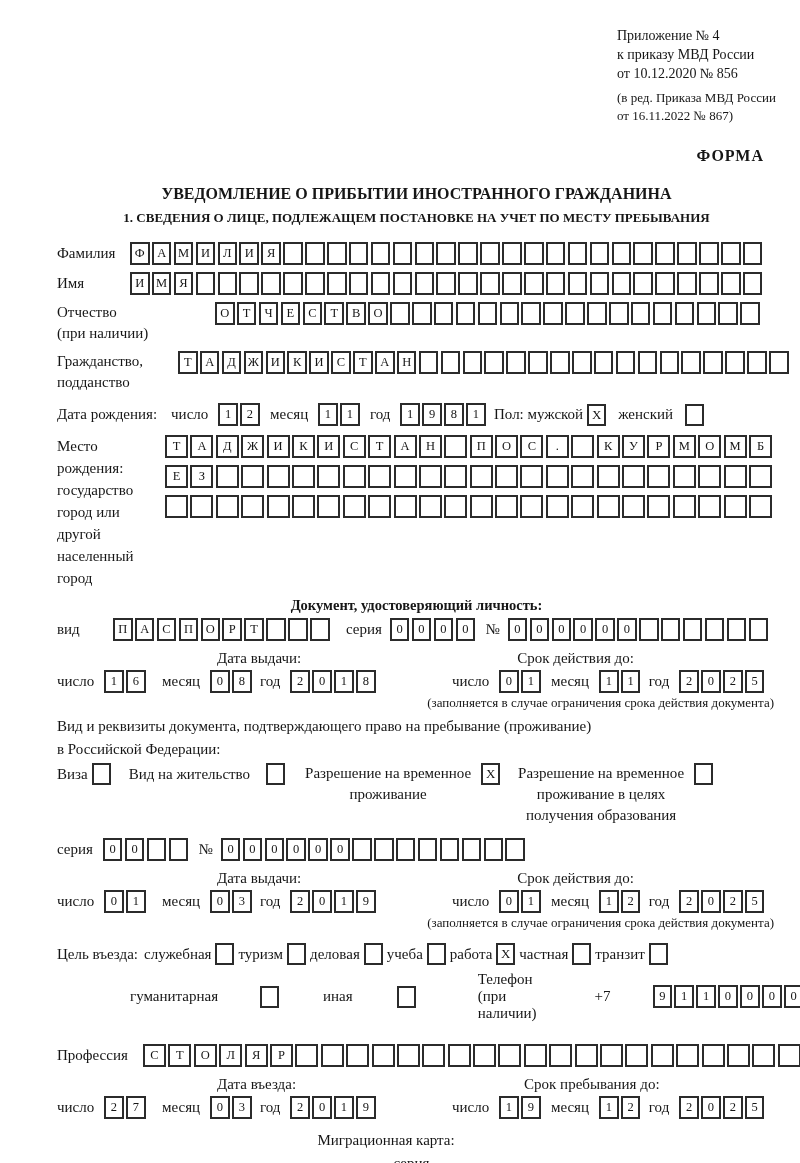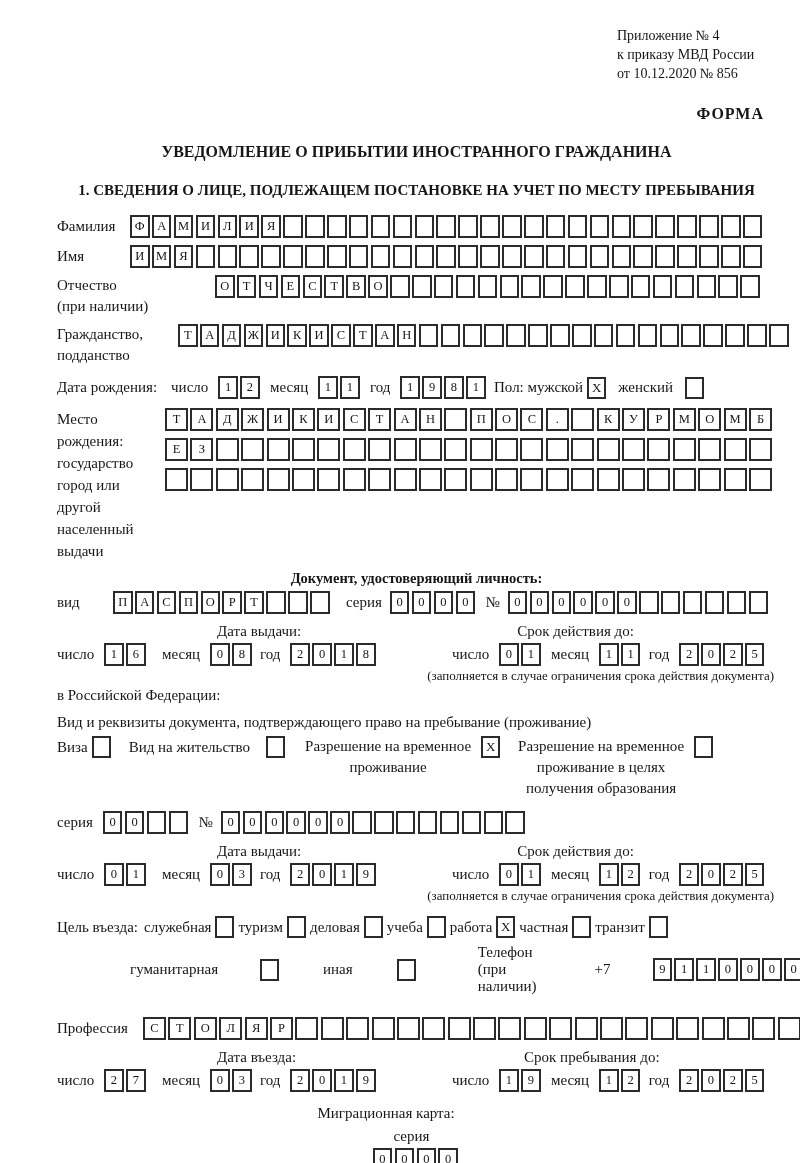--- a/index.html
+++ b/index.html
@@ -5,21 +5,21 @@
   html,body{margin:0;padding:0;background:#fff;}
   body{width:800px;height:1163px;overflow:hidden;color:#161616;
        font-family:"Liberation Serif","DejaVu Serif",serif;}
   .page{box-sizing:border-box;width:800px;height:1163px;padding:26px 24px 8px 57px;}
   .appendix{margin-left:560px;font-size:14px;line-height:19px;}
   .edition{font-size:13px;line-height:18px;margin-top:6px;}
   .forma{text-align:right;padding-right:12px;font-weight:bold;font-size:16px;
          margin-top:22px;letter-spacing:1px;}
   .title{margin-top:16px;text-align:center;font-weight:bold;font-size:16px;line-height:25px;}
   .blank{display:inline-block;width:52px;border-bottom:2px solid #333;margin-left:8px;vertical-align:baseline;}
-  .sec-heading{margin-top:18px;text-align:center;font-weight:bold;font-size:15px;}
+  .sec-heading{margin-top:4px;text-align:center;font-weight:bold;font-size:13px;}
   .frow{display:flex;align-items:flex-start;margin-top:7px;}
   .flabel{font-size:15px;line-height:23px;flex:none;}
   .lblcol{font-size:15px;line-height:21px;flex:none;}
   .boxes{display:flex;flex:none;}
   .cell{display:inline-flex;flex:none;align-items:center;justify-content:center;
         box-sizing:border-box;width:19.5px;height:23px;border:2px solid #2b2b2b;
         margin-right:2.4px;font-size:12.5px;}
   .wide .cell{width:23px;}
   .check{display:inline-flex;flex:none;align-items:center;justify-content:center;
          box-sizing:border-box;width:19px;height:22px;border:2px solid #2b2b2b;
@@ -36,20 +36,24 @@
 </style>
 </head>
 <body>
 
 <div class="page">
 
   <div class="appendix">
     <div>Приложение № 4</div>
     <div>к приказу МВД России</div>
     <div>от 10.12.2020 № 856</div>
+    <div class="edition">
+      <div>(в ред. Приказа МВД России</div>
+      <div>от 16.11.2022 № 867)</div>
+    </div>
   </div>
 
   <div class="forma">ФОРМА</div>
 
   <div class="title">
     <div>УВЕДОМЛЕНИЕ О ПРИБЫТИИ ИНОСТРАННОГО ГРАЖДАНИНА</div>
   </div>
 
   <div class="sec-heading">1. СВЕДЕНИЯ О ЛИЦЕ, ПОДЛЕЖАЩЕМ ПОСТАНОВКЕ НА УЧЕТ ПО МЕСТУ ПРЕБЫВАНИЯ</div>
 
@@ -214,21 +218,21 @@
     <span class="check">X</span>
     <span class="flabel" style="margin-left:8px;">женский</span>
     <span class="check" style="margin-left:12px;"></span>
   </div>
 
   <div class="frow" style="margin-top:9px;">
     <span class="lblcol" style="width:108px;line-height:22px;">
       <span>Место рождения:</span><br>
       <span>государство</span><br>
       <span>город или другой</span><br>
-      <span>населенный выдачи</span>
+      <span>населенный город</span>
     </span>
     <span>
       <span class="boxes wide" style="margin-bottom:7px;">
           <span class="cell">Т</span>
           <span class="cell">А</span>
           <span class="cell">Д</span>
           <span class="cell">Ж</span>
           <span class="cell">И</span>
           <span class="cell">К</span>
           <span class="cell">И</span>
@@ -374,22 +378,22 @@
         </span></span>
     <span class="grp" style="margin-left:6px;"><span class="flabel">год</span>&nbsp;<span class="boxes">
           <span class="cell">2</span>
           <span class="cell">0</span>
           <span class="cell">2</span>
           <span class="cell">5</span>
         </span></span>
   </div>
   <div class="note">(заполняется в случае ограничения срока действия документа)</div>
 
+  <div class="intro" style="margin-top:4px;">Вид и реквизиты документа, подтверждающего право на пребывание (проживание)</div>
   <div class="intro" style="margin-top:0;">в Российской Федерации:</div>
-  <div class="intro" style="margin-top:4px;">Вид и реквизиты документа, подтверждающего право на пребывание (проживание)</div>
 
   <div class="options">
     <span class="grp">
       <span>Виза</span>
       <span class="check"></span>
     </span>
     <span class="grp" style="margin-left:14px;">
       <span>Вид на жительство</span>
       <span class="check" style="margin-left:16px;"></span>
     </span>

